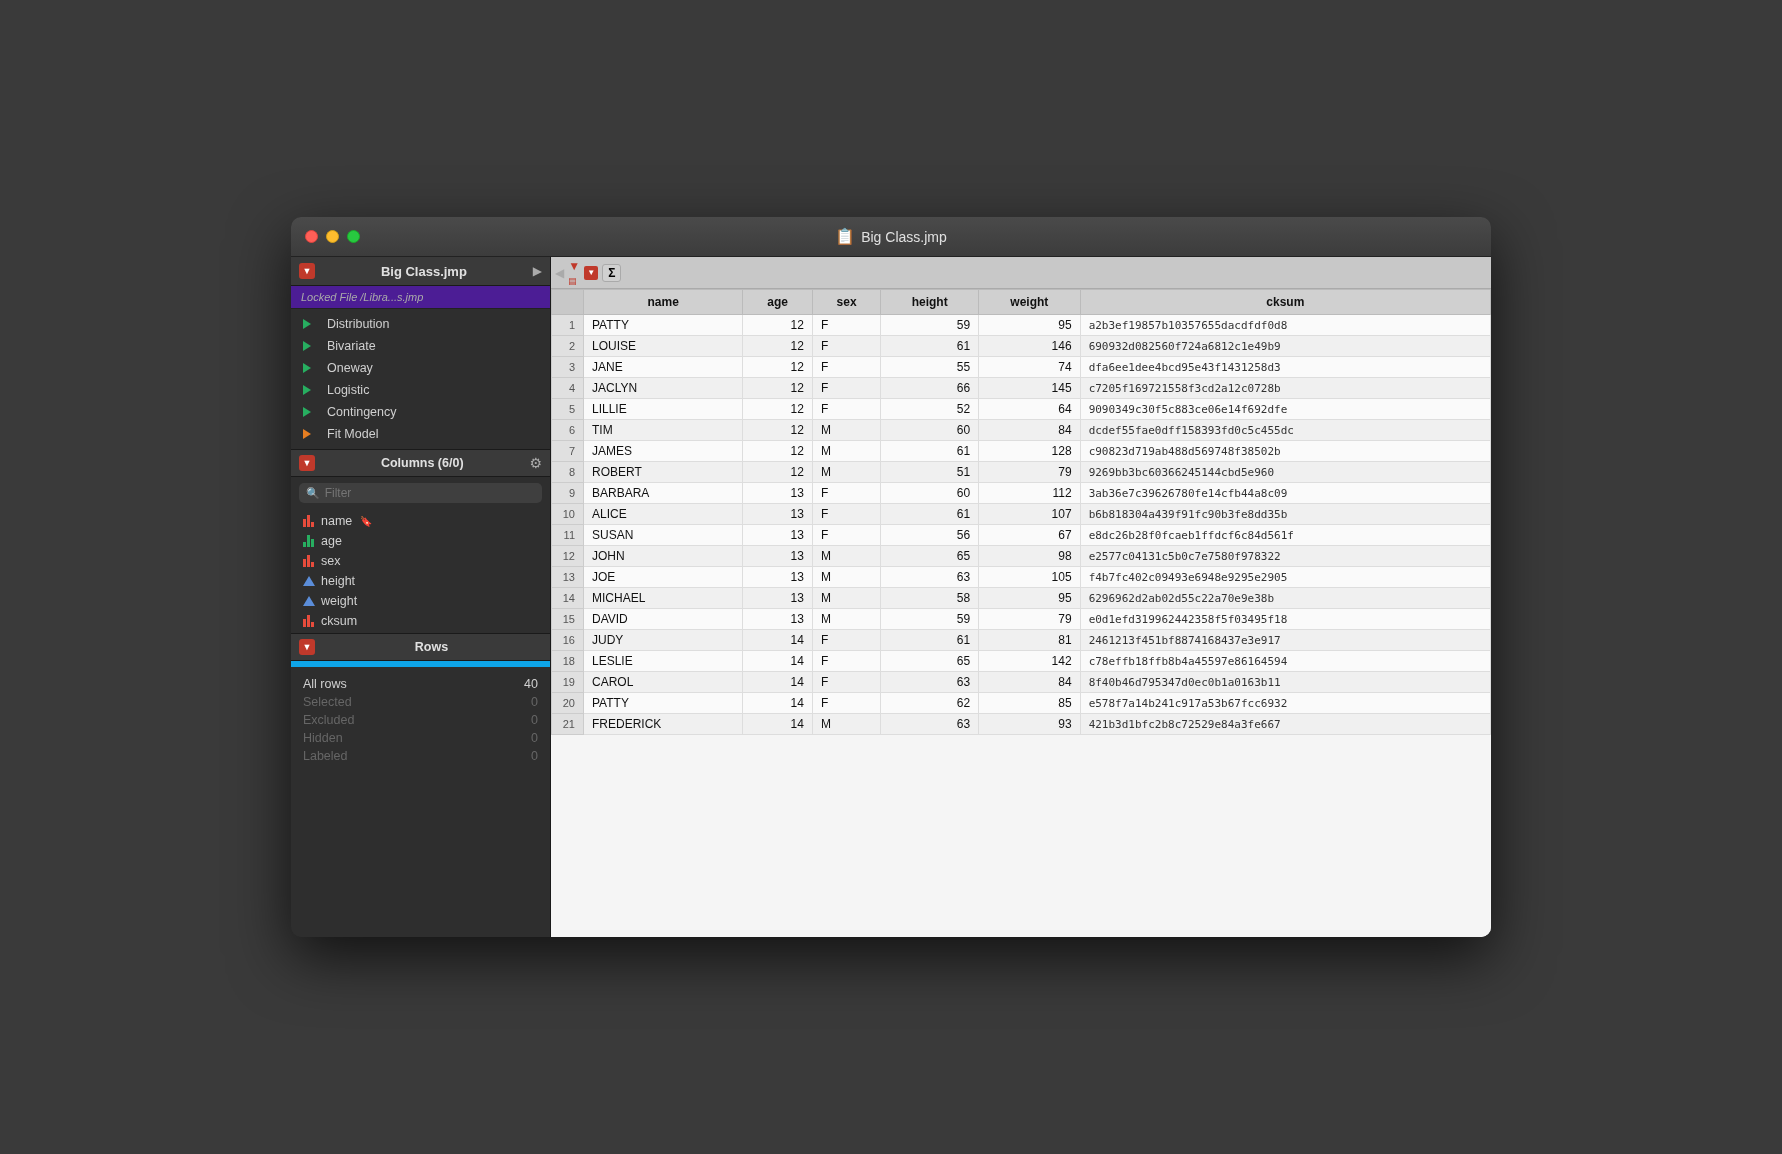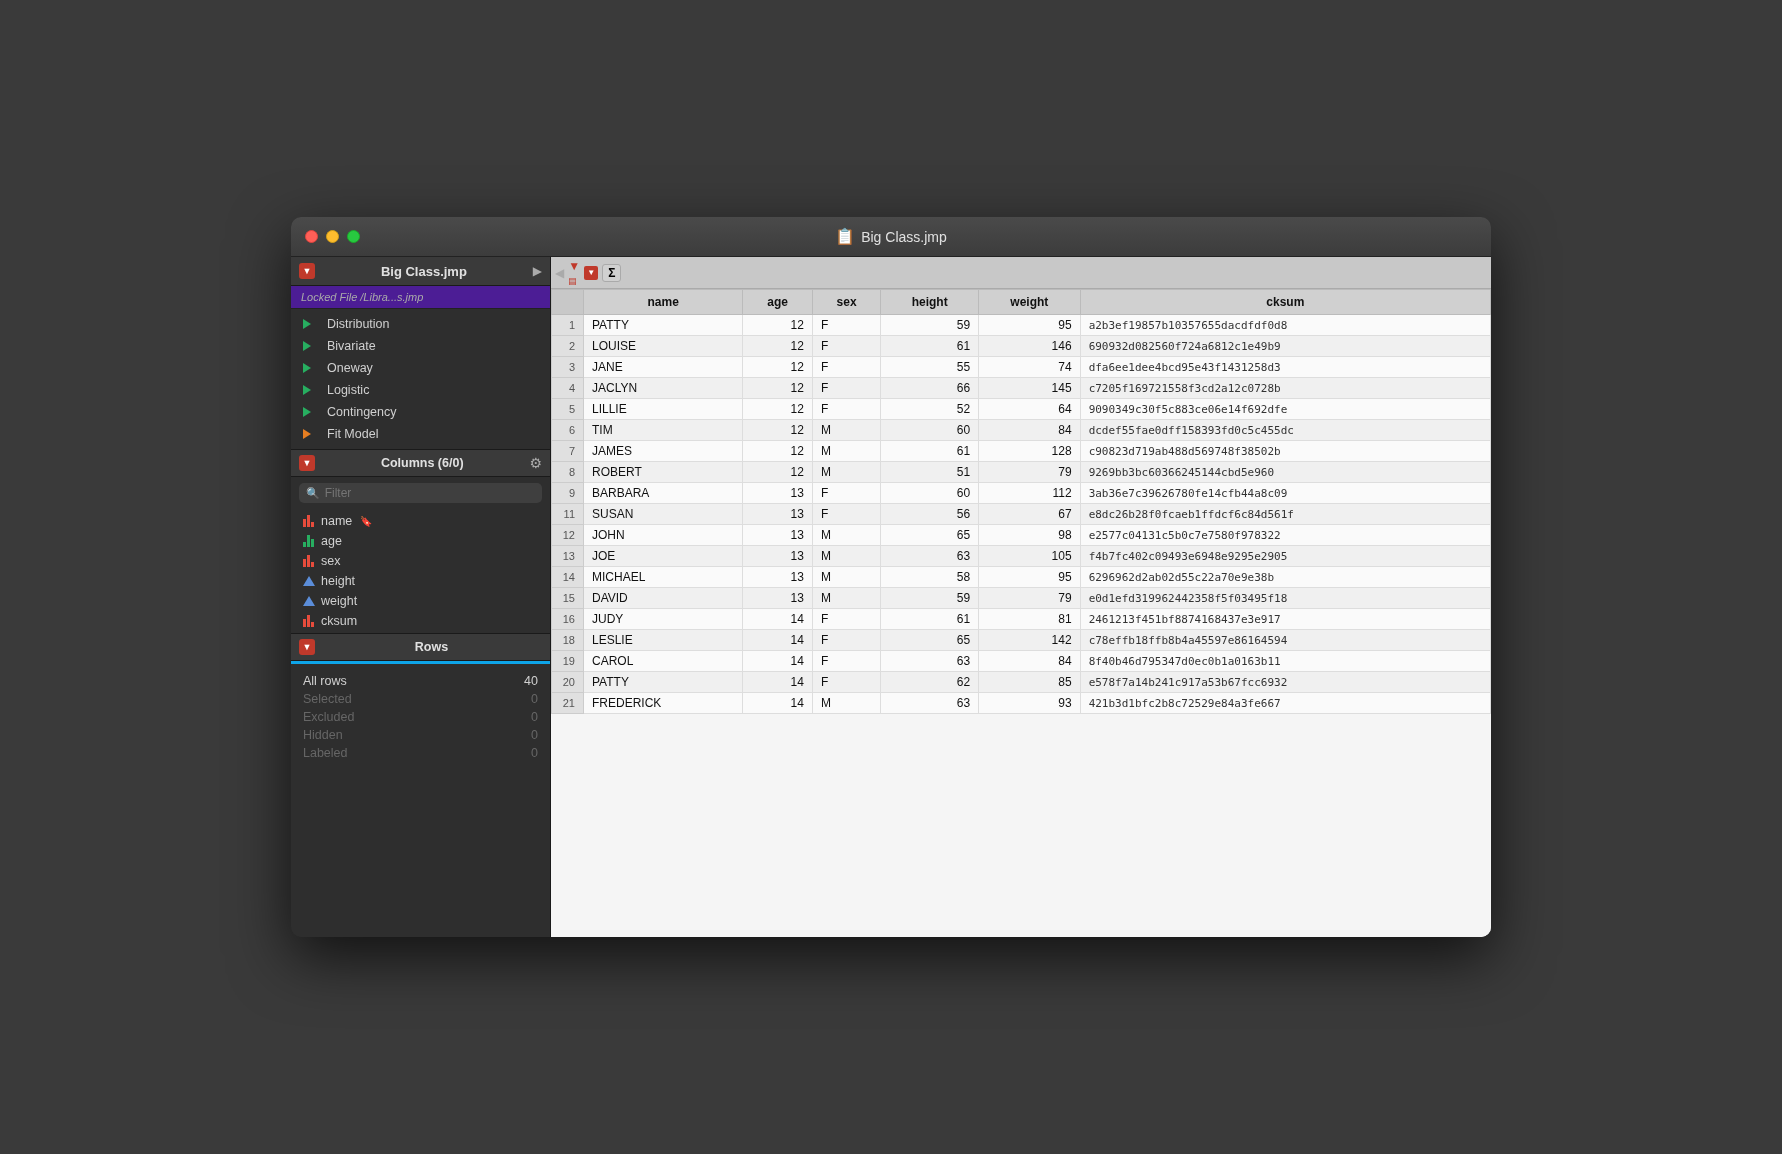--- a/index.html
+++ b/index.html
@@ -170,21 +170,21 @@
     .col-icon-green span:nth-child(1) { height: 5px; }
     .col-icon-green span:nth-child(2) { height: 12px; }
     .col-icon-green span:nth-child(3) { height: 8px; }
     .col-icon-tri {
       width: 0; height: 0;
       border-left: 6px solid transparent;
       border-right: 6px solid transparent;
       border-bottom: 10px solid #5b8dd9;
     }
     .col-note { font-size: 10px; color: #f0c040; margin-left: 2px; }
-    .rows-section { padding: 8px 12px; border-top: 3px solid #0ea5e9; }
+    .rows-section { padding: 8px 12px; border-top: 6px solid #0ea5e9; }
     .rows-item {
       display: flex;
       justify-content: space-between;
       padding: 2px 0;
       font-size: 12.5px;
     }
     .rows-item.normal { color: #d0d0d0; font-weight: 500; }
     .rows-item.muted { color: #666; }
     
     .main-content {
@@ -500,20 +500,29 @@
               <tr>
     <td class="row-num">9</td>
     <td>BARBARA</td>
     <td class="num">13</td>
     <td>F</td>
     <td class="num">60</td>
     <td class="num">112</td>
     <td class="cksum">3ab36e7c39626780fe14cfb44a8c09</td>
   </tr>
               <tr>
+    <td class="row-num">10</td>
+    <td>ALICE</td>
+    <td class="num">13</td>
+    <td>F</td>
+    <td class="num">61</td>
+    <td class="num">107</td>
+    <td class="cksum">b6b818304a439f91fc90b3fe8dd35b</td>
+  </tr>
+              <tr>
     <td class="row-num">11</td>
     <td>SUSAN</td>
     <td class="num">13</td>
     <td>F</td>
     <td class="num">56</td>
     <td class="num">67</td>
     <td class="cksum">e8dc26b28f0fcaeb1ffdcf6c84d561f</td>
   </tr>
               <tr>
     <td class="row-num">12</td>

